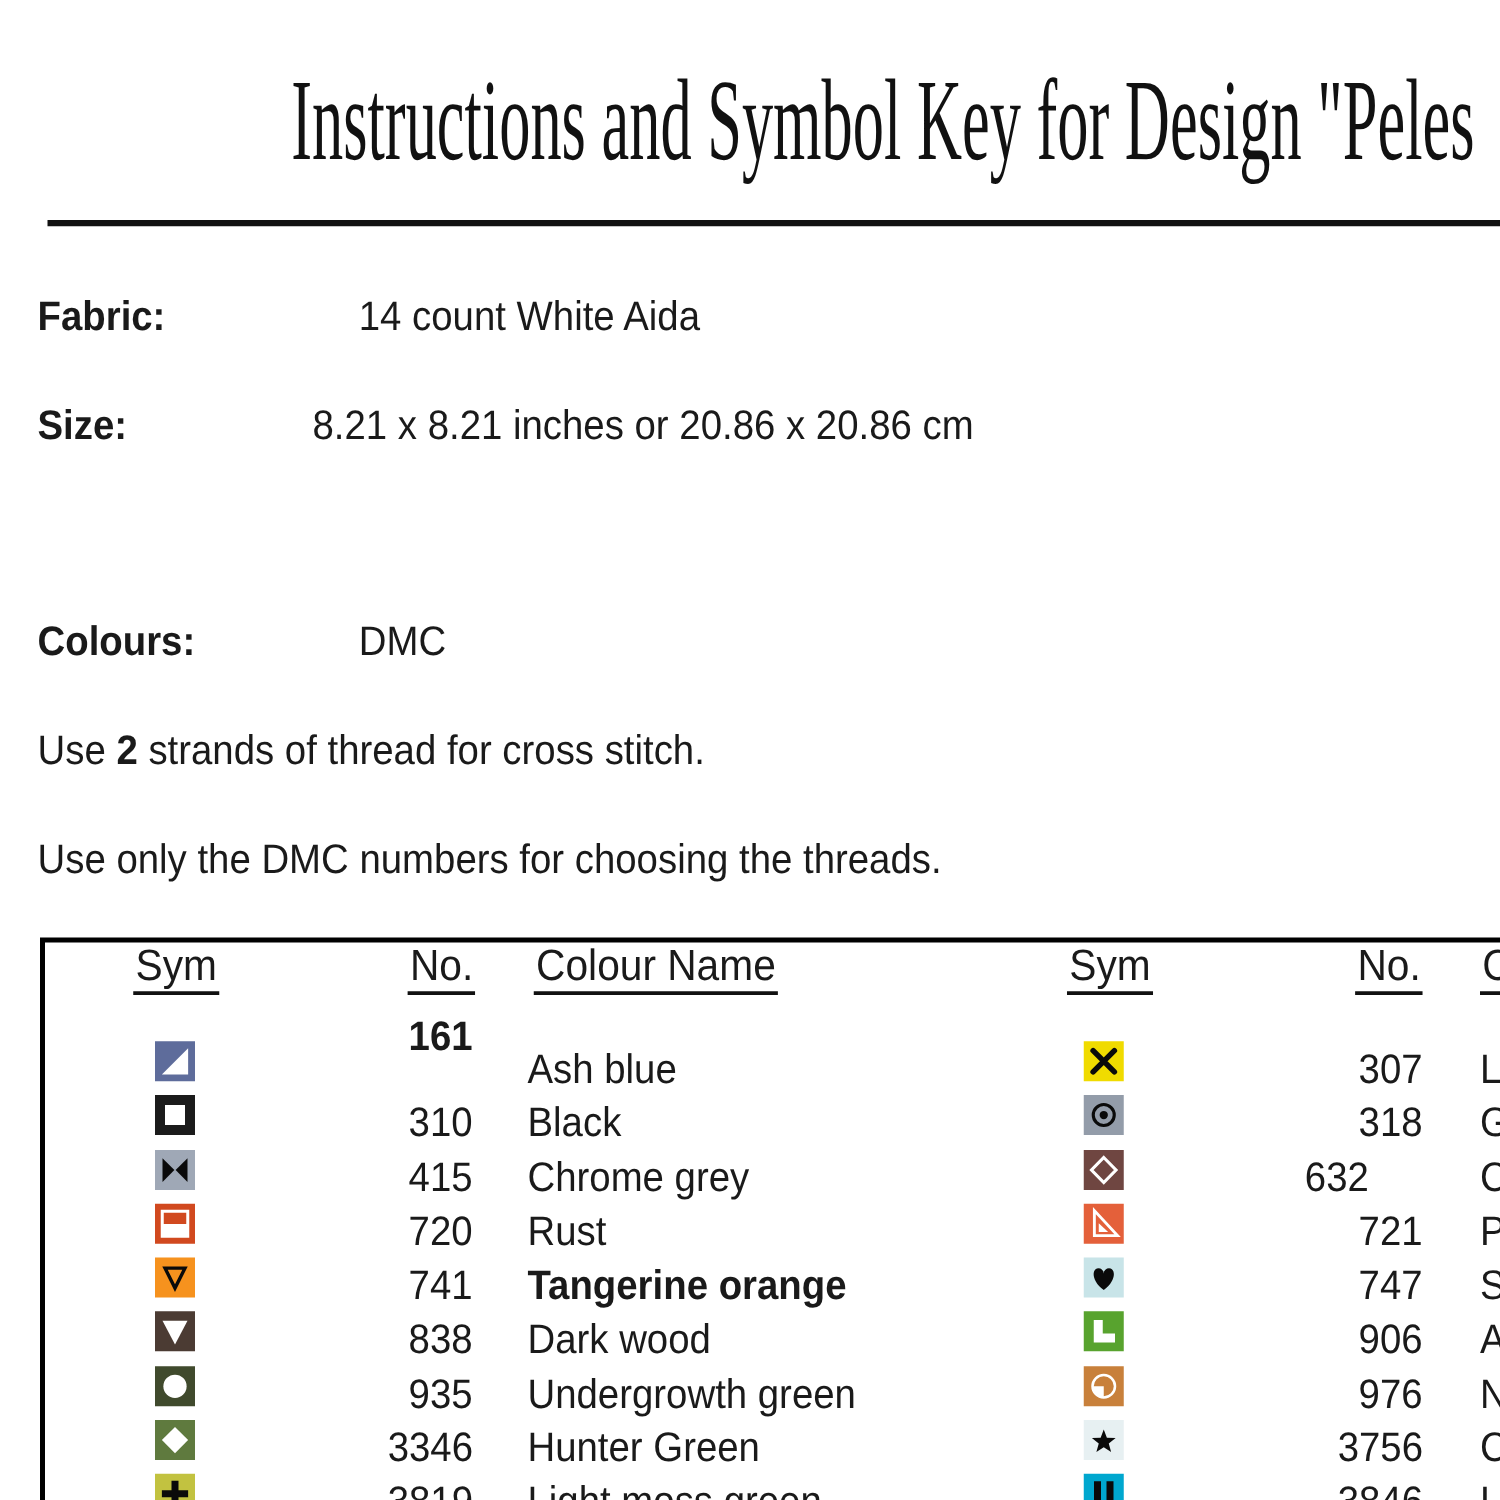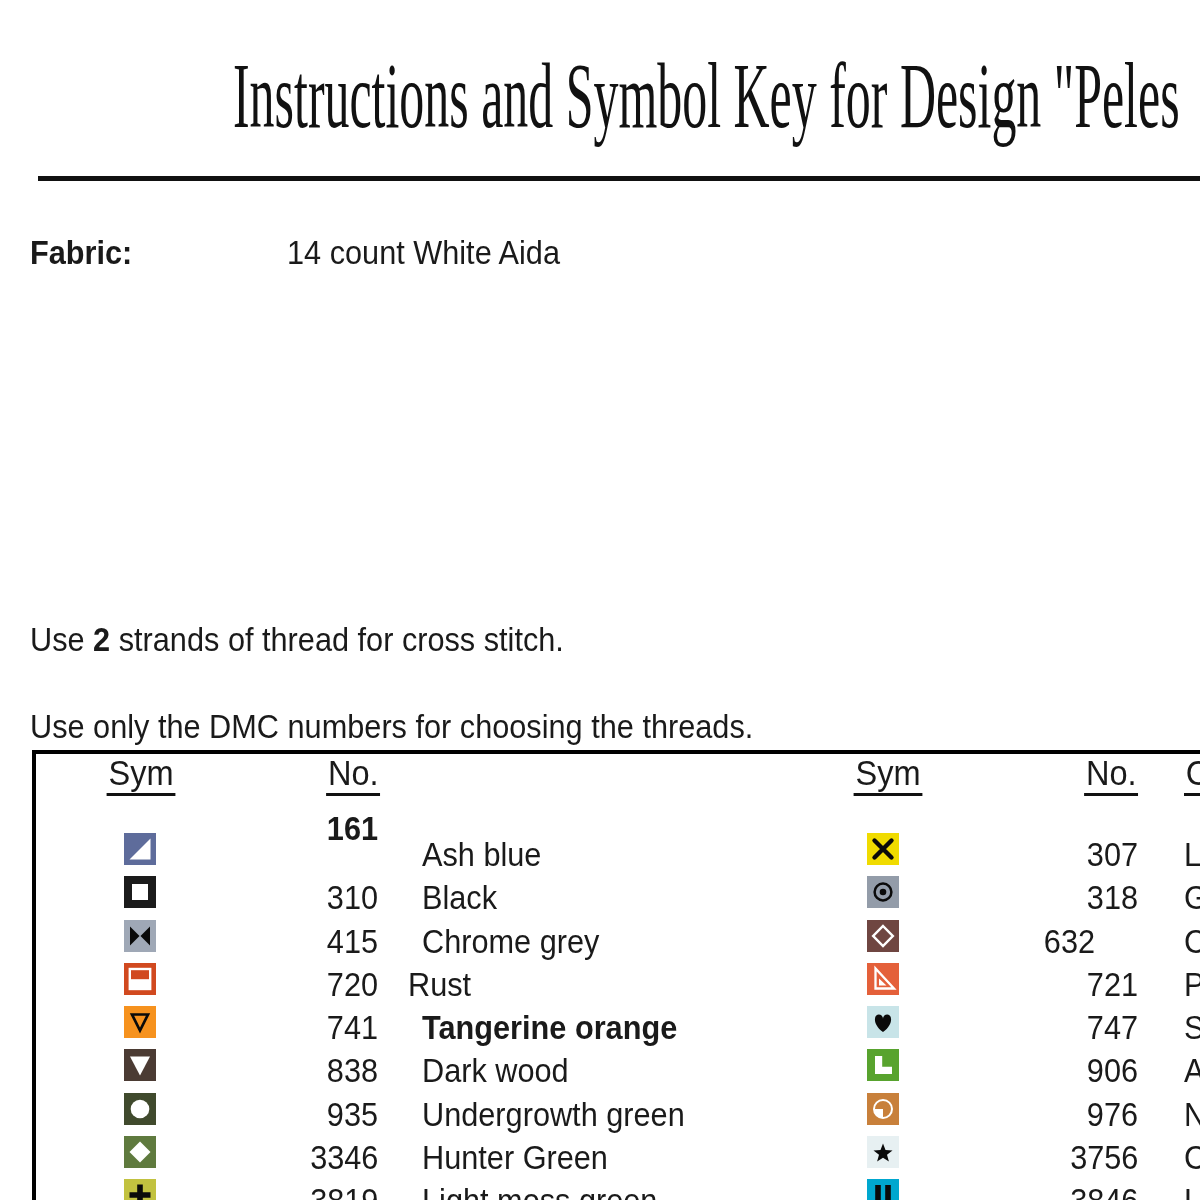--- a/index.html
+++ b/index.html
@@ -9,55 +9,65 @@
   
   .cond-l{display:inline-block;transform:scaleX(0.93);transform-origin:0 50%;white-space:nowrap;}
   .cond-r{display:inline-block;transform:scaleX(0.93);transform-origin:100% 50%;white-space:nowrap;}
   .cond-c{display:inline-block;transform:scaleX(0.93);transform-origin:50% 50%;white-space:nowrap;}
   .title{left:233px;top:46px;font-family:"Liberation Serif",serif;font-size:64px;line-height:70px;
          color:#111;white-space:nowrap;transform:scale(0.78,1.45);transform-origin:0 0;letter-spacing:0px;}
   .rule{left:38px;top:176px;width:1162px;height:5px;background:#111;}
   .info-row{left:0;width:1200px;height:38px;font-size:33px;line-height:36px;}
   .lab{position:absolute;left:30px;font-weight:bold;}
   .val{position:absolute;}
-  .note{font-size:33px;line-height:36px;left:30px;white-space:nowrap;margin-top:40px;}
+  .note{font-size:33px;line-height:36px;left:30px;white-space:nowrap;}
   .key-table{left:32px;top:750px;width:1400px;height:640px;border:4px solid #000;background:#fff;}
   .th{top:756px;font-size:35px;line-height:34px;white-space:nowrap;}
   .uline{border-bottom:3px solid #111;padding:0 2px 3px 2px;}
   .sym-box{width:32px;height:32px;}
   .sym-box svg{display:block;}
   .cell{font-size:33px;line-height:34px;height:34px;white-space:nowrap;}
   .num{text-align:right;}
 </style>
 </head>
 <body>
 
 <div class="page">
 
   <div class="abs title">Instructions and Symbol Key for Design "Peles</div>
   <div class="abs rule"></div>
 
   <div class="abs info-row" style="top:235px">
     <span class="lab cond-l">Fabric:</span>
     <span class="val cond-l" style="left:287px">14 count White Aida</span>
   </div>
+  <div class="abs info-row" style="top:322px">
+    <span class="lab cond-l">Size:</span>
+    <span class="val cond-l" style="left:250px">8.21 x 8.21 inches or 20.86 x 20.86 cm</span>
+  </div>
+  <div class="abs info-row" style="top:495px">
+    <span class="lab cond-l">Colours:</span>
+    <span class="val cond-l" style="left:287px">DMC</span>
+  </div>
 
   <div class="abs note" style="top:582px">
     <span class="cond-l"><span>Use </span><b>2</b><span> strands of thread for cross stitch.</span></span>
   </div>
   <div class="abs note" style="top:669px">
     <span class="cond-l">Use only the DMC numbers for choosing the threads.</span>
   </div>
 
   <div class="abs key-table"></div>
 
   <div class="abs th" style="left:99px;width:84px;text-align:center">
     <span class="cond-c uline">Sym</span></div>
   <div class="abs th" style="left:260px;width:120px;text-align:right">
     <span class="cond-r uline">No.</span></div>
+  <div class="abs th" style="left:427px">
+    <span class="cond-l uline">Colour Name</span></div>
   <div class="abs th" style="left:846px;width:84px;text-align:center">
     <span class="cond-c uline">Sym</span></div>
   <div class="abs th" style="left:1018px;width:120px;text-align:right">
     <span class="cond-r uline">No.</span></div>
   <div class="abs th" style="left:1184px">
     <span class="cond-l uline">C</span></div>
 
 <div class="abs sym-box" style="left: 124px; top: 833px; background: rgb(94, 108, 155);">
       <svg viewBox="0 0 32 32" width="32" height="32">
         <polygon points="5.5,26.5 26.5,26.5 26.5,5.5" fill="#FFFFFF"></polygon>
@@ -80,21 +90,21 @@
     </div>
     <div class="abs cell num" style="left: 238px; top: 924.5px; width: 140px;"><span class="cond-r">415</span></div>
     <div class="abs cell" style="left: 422px; top: 924.5px;"><span class="cond-l">Chrome grey</span></div>
     <div class="abs sym-box" style="left: 124px; top: 962.75px; background: rgb(209, 73, 31);">
       <svg viewBox="0 0 32 32" width="32" height="32">
         <rect x="5.8" y="6" width="20.4" height="20" fill="none" stroke="#FFFFFF" stroke-width="2.4"></rect>
         <rect x="5.8" y="16.2" width="20.4" height="9.8" fill="#FFFFFF"></rect>
       </svg>
     </div>
     <div class="abs cell num" style="left: 238px; top: 967.75px; width: 140px;"><span class="cond-r">720</span></div>
-    <div class="abs cell" style="left: 408px; top: 967.75px;"><span class="cond-l">Rust</span></div>
+    <div class="abs cell" style="left: 422px; top: 967.75px;"><span class="cond-l">Rust</span></div>
     <div class="abs sym-box" style="left: 124px; top: 1006px; background: rgb(246, 146, 30);">
       <svg viewBox="0 0 32 32" width="32" height="32">
         <polygon points="8,8.5 24,8.5 16,24.5" fill="none" stroke="#0A0A0A" stroke-width="2.7"></polygon>
       </svg>
     </div>
     <div class="abs cell num" style="left: 238px; top: 1011px; width: 140px;"><span class="cond-r">741</span></div>
     <div class="abs cell" style="left: 422px; top: 1011px; font-weight: bold;"><span class="cond-l">Tangerine orange</span></div>
     <div class="abs sym-box" style="left: 124px; top: 1049.25px; background: rgb(75, 59, 51);">
       <svg viewBox="0 0 32 32" width="32" height="32">
         <polygon points="6,7.5 26,7.5 16,26.5" fill="#FFFFFF"></polygon>

